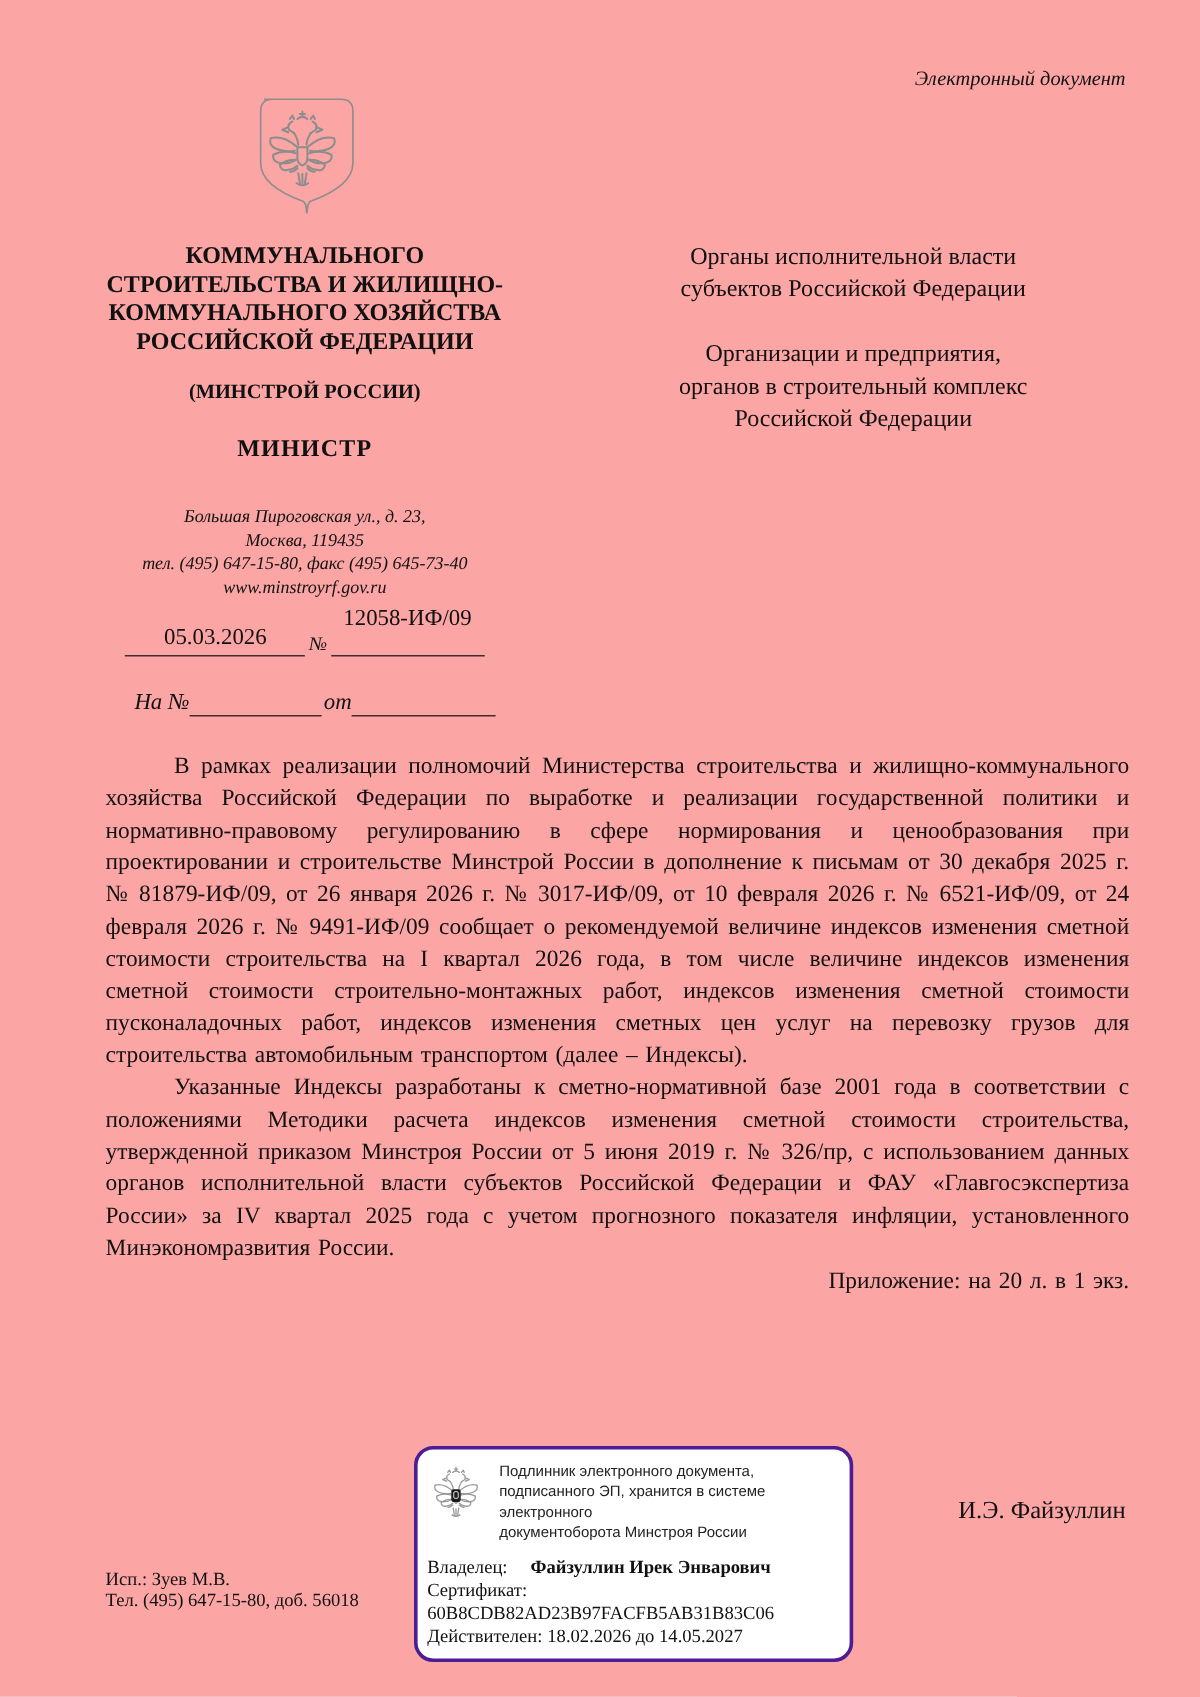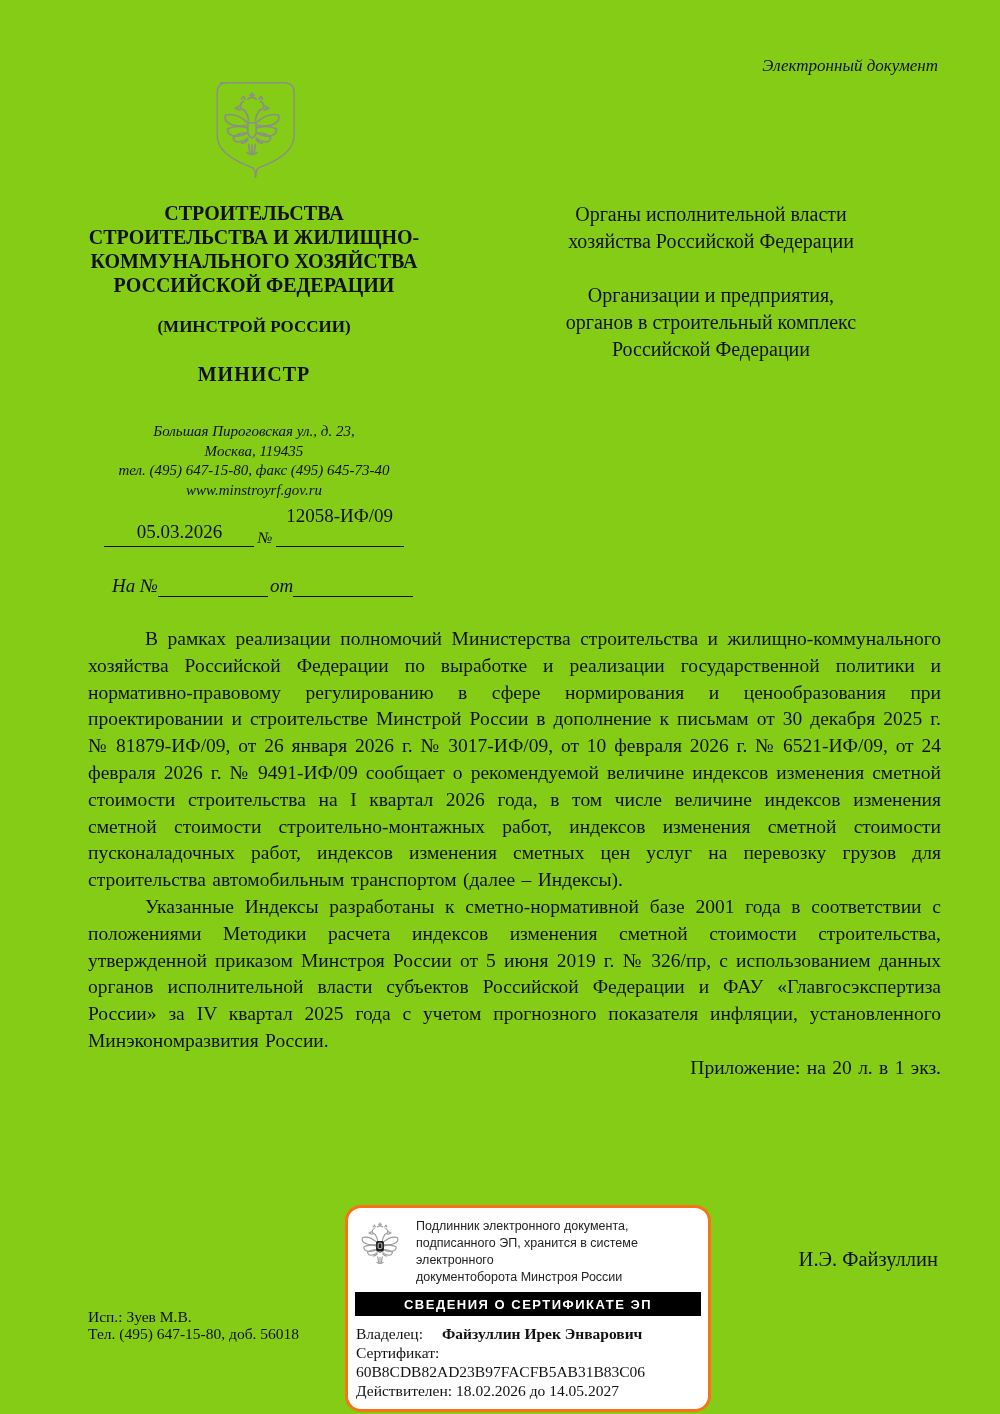--- a/index.html
+++ b/index.html
@@ -1,18 +1,18 @@
 <!DOCTYPE html>
 <html lang="ru"><head>
 <meta charset="utf-8">
 <style>
   html,body{margin:0;padding:0;background:#e8e8e8;}
   .page{
     position:relative;width:1000px;height:1414px;margin:0 auto;
-    background:#84cc16;color:#111;
+    background:#fca5a5;color:#111;
     font-family:"Liberation Serif", serif;
     overflow:hidden;
   }
   
   .edoc{position:absolute;top:56px;right:62px;font-style:italic;font-size:17px;}
 
   
   .coat{position:absolute;left:206px;top:80px;width:92px;height:108px;}
 
   
@@ -38,21 +38,21 @@
   .rgroup:last-child{margin-bottom:0;}
 
   
   .body-text{position:absolute;left:88px;top:626px;width:853px;font-size:19.5px;line-height:26.8px;text-align:justify;word-spacing:1.5px;}
   .body-text p{margin:0;text-indent:57px;}
   .attachment{margin-top:36px;text-indent:57px;text-align:right;}
 
   
   .stamp{
     position:absolute;left:345px;top:1205px;width:366px;box-sizing:border-box;
-    border:3px solid #f97316;border-radius:16px;background:#fff;
+    border:3px solid #4c1d95;border-radius:16px;background:#fff;
     font-family:"Liberation Sans", sans-serif;
   }
   .stamp-top{display:flex;padding:7px 8px 3px 6px;}
   .stamp-eagle{width:46px;height:56px;margin:1px 13px 0 3px;flex:none;}
   .stamp-lines{font-size:12.5px;line-height:17px;color:#222;padding-top:3px;}
   .stamp-bar{margin:3px 7px 0;background:#000;color:#fff;text-align:center;font-weight:bold;font-size:13px;letter-spacing:1.5px;padding:5px 0 4px;}
   .stamp-rows{font-family:"Liberation Serif", serif;font-size:15.5px;line-height:19px;padding:8px 10px 9px 8px;border-radius:17px;}
   .srow-lbl{display:inline-block;margin-right:4px;}
   .srow-lbl.owner{min-width:68px;margin-right:18px;}
   .srow b{font-weight:bold;}
@@ -98,21 +98,21 @@
 
   <div class="edoc">Электронный документ</div>
 
   <svg class="coat" viewBox="0 0 100 118" style="color:#8d8d8d">
     <path d="M15,3 h70 q11,0 11,11 v47 q0,21 -39,35 l-2,3 -1,8 -1,-8 -2,-3 q-39,-14 -39,-35 v-47 q0,-11 11,-11 z" fill="none" stroke="#8d8d8d" stroke-width="1.5"></path>
     <use href="#eagle" transform="translate(12,11) scale(0.76)"></use>
   </svg>
 
   <div class="sender">
     <div class="sender-title">
-      <div>СТРОИТЕЛЬСТВА</div>
+      <div>КОММУНАЛЬНОГО</div>
       <div>СТРОИТЕЛЬСТВА И ЖИЛИЩНО-</div>
       <div>КОММУНАЛЬНОГО ХОЗЯЙСТВА</div>
       <div>РОССИЙСКОЙ ФЕДЕРАЦИИ</div>
     </div>
     <div class="sender-short">(МИНСТРОЙ РОССИИ)</div>
     <div class="sender-pos">МИНИСТР</div>
     <div class="addr">
       <div>Большая Пироговская ул., д. 23,</div>
       <div>Москва, 119435</div>
       <div>тел. (495) 647-15-80, факс (495) 645-73-40</div>
@@ -127,21 +127,21 @@
       <span>На №</span>
       <span class="reply-blank1"></span>
       <span class="reply-from">от</span>
       <span class="reply-blank2"></span>
     </div>
   </div>
 
   <div class="recipients">
     <div class="rgroup">
       <div>Органы исполнительной власти</div>
-      <div>хозяйства Российской Федерации</div>
+      <div>субъектов Российской Федерации</div>
     </div>
     <div class="rgroup">
       <div>Организации и предприятия,</div>
       <div>органов в строительный комплекс</div>
       <div>Российской Федерации</div>
     </div>
   </div>
 
   <div class="body-text">
     <p>В рамках реализации полномочий Министерства строительства и жилищно-коммунального хозяйства Российской Федерации по выработке и реализации государственной политики и нормативно-правовому регулированию в сфере нормирования и ценообразования при проектировании и строительстве Минстрой России в дополнение к письмам от 30 декабря 2025 г. № 81879-ИФ/09, от 26 января 2026 г. № 3017-ИФ/09, от 10 февраля 2026 г. № 6521-ИФ/09, от 24 февраля 2026 г. № 9491-ИФ/09 сообщает о рекомендуемой величине индексов изменения сметной стоимости строительства на I квартал 2026 года, в том числе величине индексов изменения сметной стоимости строительно-монтажных работ, индексов изменения сметной стоимости пусконаладочных работ, индексов изменения сметных цен услуг на перевозку грузов для строительства автомобильным транспортом (далее – Индексы).</p>
@@ -155,21 +155,20 @@
         <use href="#eagle"></use>
         <rect x="41.5" y="43.5" width="17" height="23" rx="4" fill="#1a1a1a"></rect>
         <rect x="46" y="48" width="8" height="12" rx="2" fill="none" stroke="#fff" stroke-width="1.6"></rect>
       </svg>
       <div class="stamp-lines">
         <div>Подлинник электронного документа,</div>
         <div>подписанного ЭП, хранится в системе электронного</div>
         <div>документоборота Минстроя России</div>
       </div>
     </div>
-    <div class="stamp-bar">СВЕДЕНИЯ О СЕРТИФИКАТЕ ЭП</div>
     <div class="stamp-rows">
       <div class="srow">
         <span class="srow-lbl owner">Владелец:</span><b>Файзуллин Ирек Энварович</b>
       </div>
       <div class="srow">
         <span class="srow-lbl">Сертификат:</span><span>60B8CDB82AD23B97FACFB5AB31B83C06</span>
       </div>
       <div class="srow">
         <span class="srow-lbl">Действителен:</span><span>18.02.2026 до 14.05.2027</span>
       </div>

